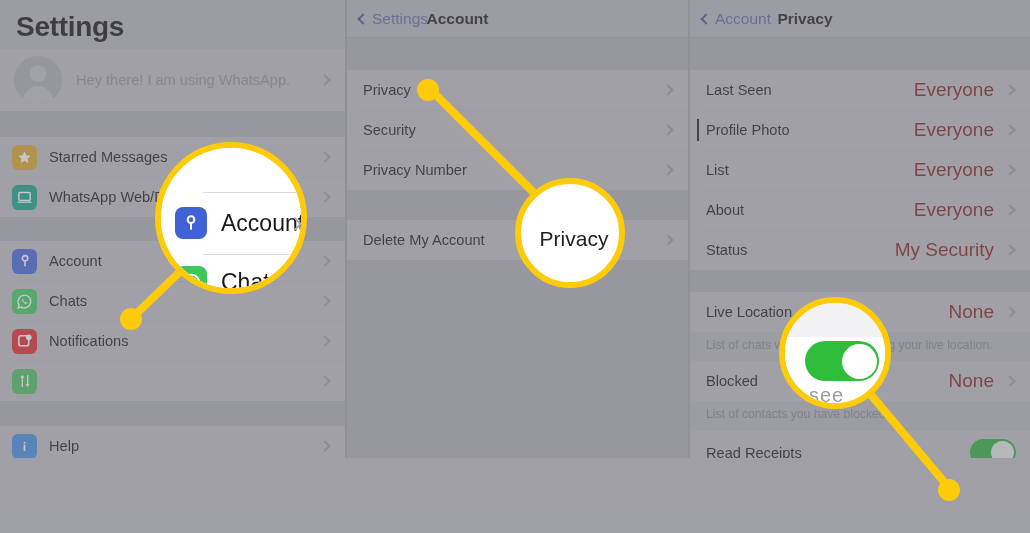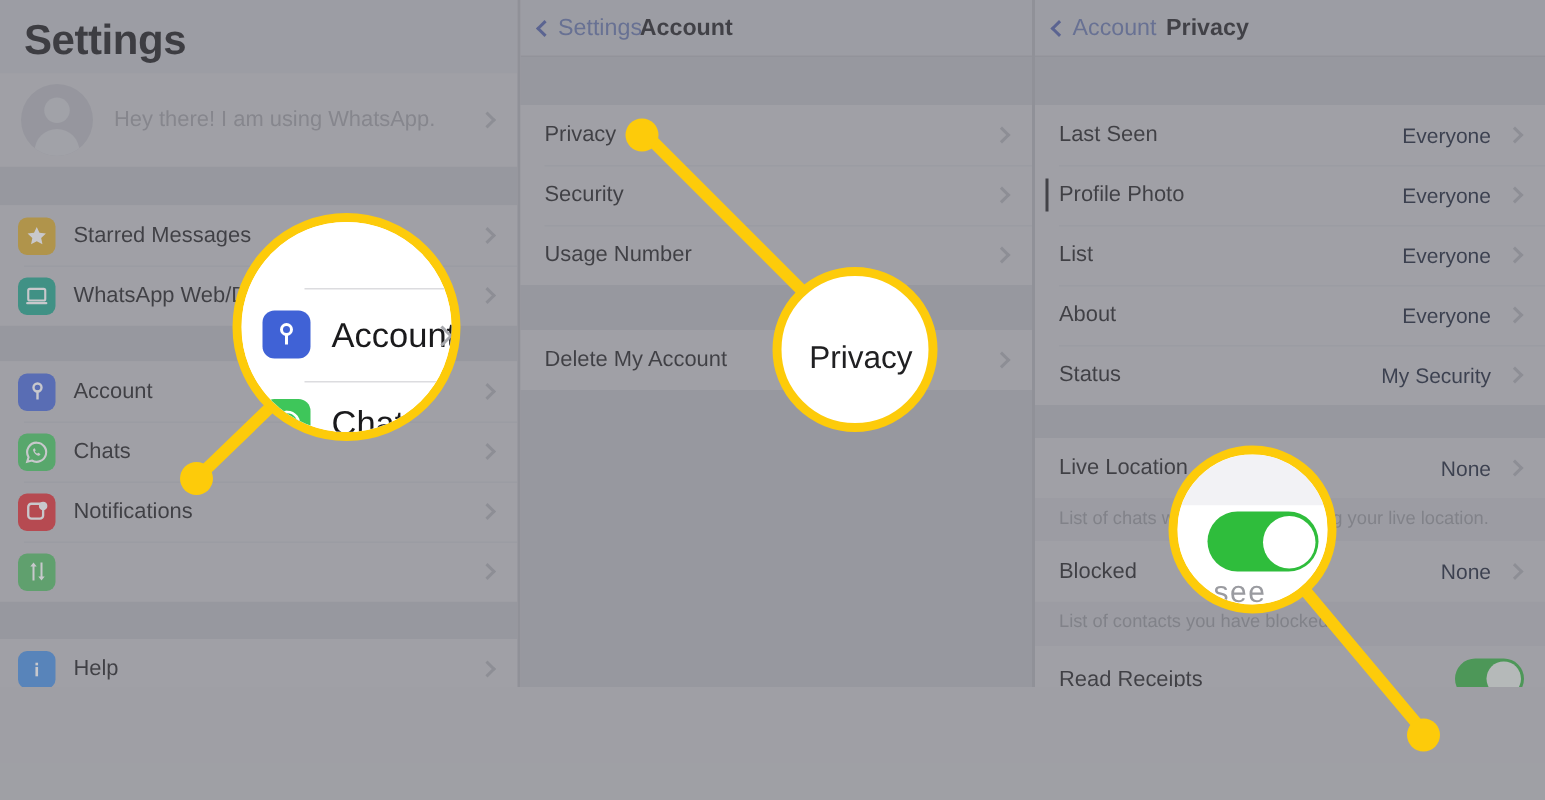--- a/index.html
+++ b/index.html
@@ -82,21 +82,21 @@
     content: "";
     position: absolute; left: 16px; right: 0; top: 0;
     height: 1px; background: #b2b3b8;
   }
   .row.with-icon { padding-left: 12px; }
   .row-label {
     font-size: 14.6px; color: #161618;
   }
   .row-value {
     margin-left: auto;
-    font-size: 14px; color: #0f172a;
+    font-size: 19px; color: #7f1d1d;
     padding-right: 4px;
   }
   .chev {
     margin-left: auto;
     display: inline-block;
     width: 8px; height: 8px;
     border-right: 2px solid #9a9ba0;
     border-top: 2px solid #9a9ba0;
     transform: rotate(45deg);
     margin-right: 16px;
@@ -382,21 +382,21 @@
     <div class="group">
       <div class="row">
         <span class="row-label">Privacy</span>
         <span class="chev"></span>
       </div>
       <div class="row">
         <span class="row-label">Security</span>
         <span class="chev"></span>
       </div>
       <div class="row">
-        <span class="row-label">Usage Number</span>
+        <span class="row-label">Privacy Number</span>
         <span class="chev"></span>
       </div>
     </div>
 
     <div class="gap" style="height:30px"></div>
 
     <div class="group">
       <div class="row">
         <span class="row-label">Delete My Account</span>
         <span class="chev"></span>

